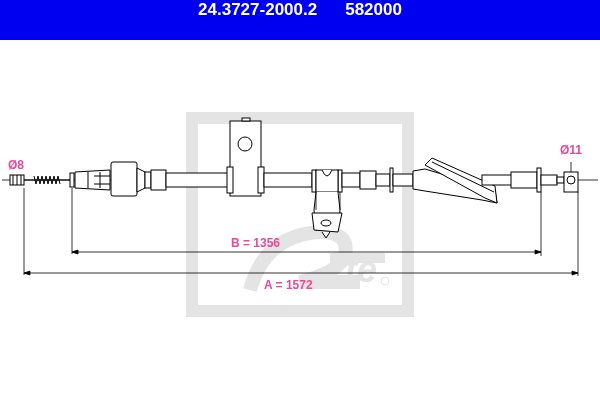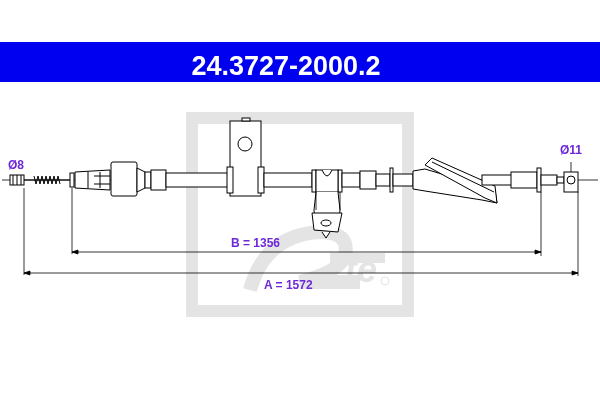--- a/index.html
+++ b/index.html
@@ -1,31 +1,32 @@
 <!DOCTYPE html>
 <html><head>
 <meta charset="utf-8">
 <style>
   html, body { margin: 0; padding: 0; background: #ffffff; }
   body { width: 600px; height: 400px; position: relative; overflow: hidden; font-family: "Liberation Sans", sans-serif; }
   .header {
     position: absolute; left: 0; top: 0; width: 600px; height: 40px;
     background: #0000f0; color: #ffffff;
-    display: flex; align-items: flex-end; justify-content: center;
-    font-weight: bold; font-size: 27px; letter-spacing: 0px; margin-top: 42px;
+    display: flex; align-items: flex-start; justify-content: center;
+    font-weight: bold; font-size: 17px; letter-spacing: 0px;
   }
   .header .pn { margin-right: 28px; }
   .drawing { position: absolute; left: 0; top: 40px; width: 600px; height: 360px; }
-  .label { position: absolute; font-weight: bold; font-size: 12px; color: #6d28d9; font-family: "Liberation Sans", sans-serif; white-space: nowrap; }
+  .label { position: absolute; font-weight: bold; font-size: 12px; color: #ec4899; font-family: "Liberation Sans", sans-serif; white-space: nowrap; }
 </style>
 </head>
 <body>
 
 <div class="header">
   <span class="pn">24.3727-2000.2</span>
+  <span>582000</span>
 </div>
 
 <div class="drawing">
   <svg width="600" height="360" viewBox="0 40 600 360" xmlns="http://www.w3.org/2000/svg">
 
     <g fill="none" stroke="#e4e4e4">
       <rect x="192" y="118" width="216" height="193" stroke-width="12"></rect>
       <path d="M250 290 Q265 235 320 232 Q350 232 345 255 Q340 272 300 282 L360 282" stroke-width="14" fill="none"></path>
       <path d="M330 258 L385 258" stroke-width="10"></path>
       <text x="345" y="282" font-family="Liberation Sans, sans-serif" font-weight="bold" font-style="italic" font-size="36" fill="#e4e4e4" stroke="none">te</text>

